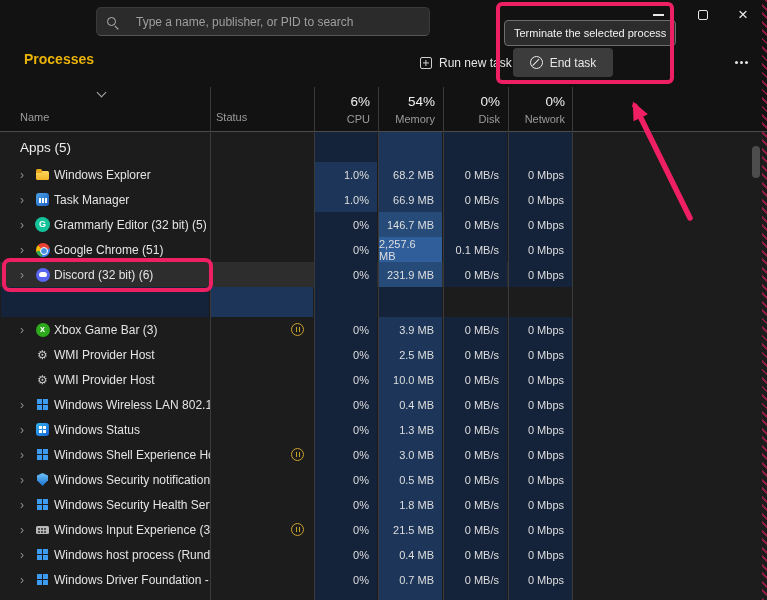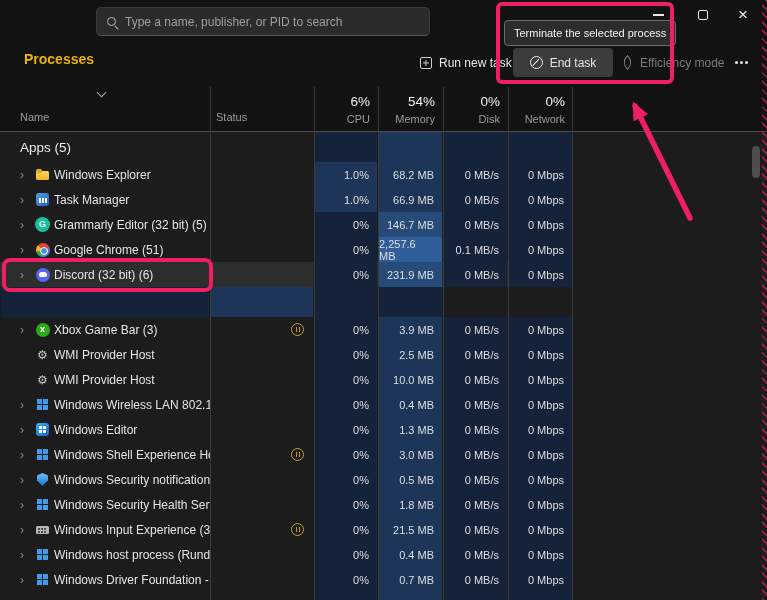--- a/index.html
+++ b/index.html
@@ -6,21 +6,21 @@
   html,body{width:767px;height:600px;overflow:hidden;background:#0e0e0e;
     font-family:"Liberation Sans",sans-serif;}
   .window{position:relative;width:767px;height:600px;background:#1c1c1c;overflow:hidden}
 
   
   .top{position:absolute;left:0;top:0;width:767px;height:132px;background:#121212}
 
   
   .searchbox{position:absolute;left:96px;top:7px;width:334px;height:29px;background:#2b2b2b;
     border:1px solid #3a3a3a;border-bottom:1px solid #565656;border-radius:5px;
-    display:flex;align-items:center;padding:0 10px;gap:9px}
+    display:flex;align-items:center;padding:0 10px;gap:20px}
   .search-glass{width:9px;height:9px;border:1.4px solid #b5b5b5;border-radius:50%;position:relative;flex:none}
   .search-glass::after{content:"";position:absolute;width:1.4px;height:5px;background:#b5b5b5;left:7.5px;top:6.5px;transform:rotate(-45deg)}
   .search-input{flex:1;background:transparent;border:none;outline:none;color:#cfcfcf;font-size:12px;font-family:inherit}
   .search-input::placeholder{color:#9f9f9f}
   .winbtn{position:absolute;top:2px;width:36px;height:26px;display:flex;align-items:center;justify-content:center;cursor:default}
   .btn-min{left:640px}.btn-max{left:685px}.btn-close{left:725px}
   .min-glyph{width:11px;height:1.4px;background:#e8e8e8}
   .max-glyph{width:10px;height:10px;border:1.1px solid #e8e8e8;border-radius:2px}
   .close-glyph::before{content:"×";font-size:17px;color:#e8e8e8;line-height:1}
 
@@ -129,24 +129,20 @@
 
     <span class="proc-title">Processes</span>
     <div class="tb-btn run-new-task">
       <span class="newtask-icon"></span>
       <span>Run new task</span>
     </div>
     <div class="tb-btn end-task">
       <span class="prohibit-icon"></span>
       <span>End task</span>
     </div>
-    <div class="tb-btn efficiency">
-      <span class="leaf-icon"></span>
-      <span>Efficiency mode</span>
-    </div>
     <div class="tb-btn more">
       <span class="dots-icon"></span>
     </div>
 
     <div class="colheader">
       <span class="sort-chev"></span>
       <span class="h-name">Name</span>
       <span class="h-status">Status</span>
       <div class="h-num h-cpu">
         <div class="h-val">6%</div>
@@ -387,21 +383,21 @@
         </div>
         <div class="vcell">
           <div class="val heat0">0 Mbps</div>
         </div>
         <div class="fill"></div>
       </div>
       <div class="row proc-row">
         <div class="name-cell">
           <span class="chev">›</span>
           <span class="ic ic-widgets"></span>
-          <span class="pname">Windows Editor</span>
+          <span class="pname">Windows Status</span>
         </div>
         <div class="status-cell"></div>
         <div class="vcell">
           <div class="val heat0">0%</div>
         </div>
         <div class="vcell">
           <div class="val heat1">1.3 MB</div>
         </div>
         <div class="vcell">
           <div class="val heat0">0 MB/s</div>

